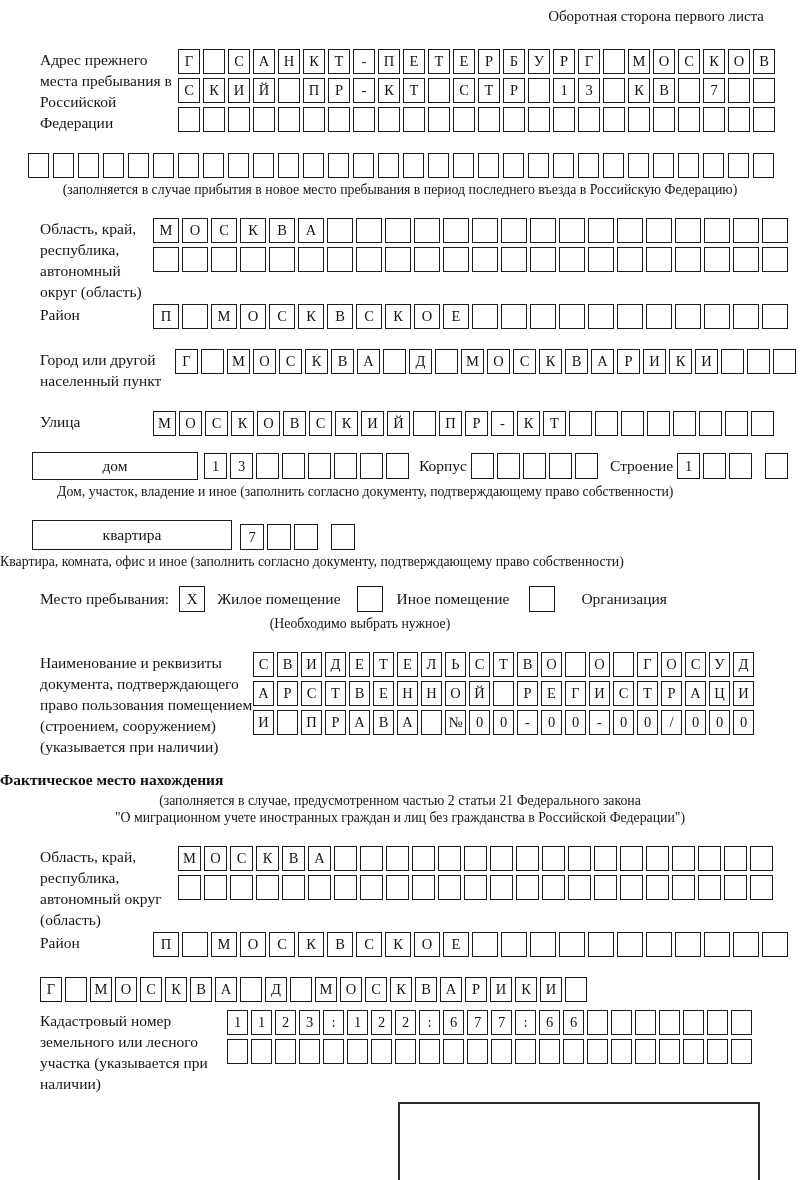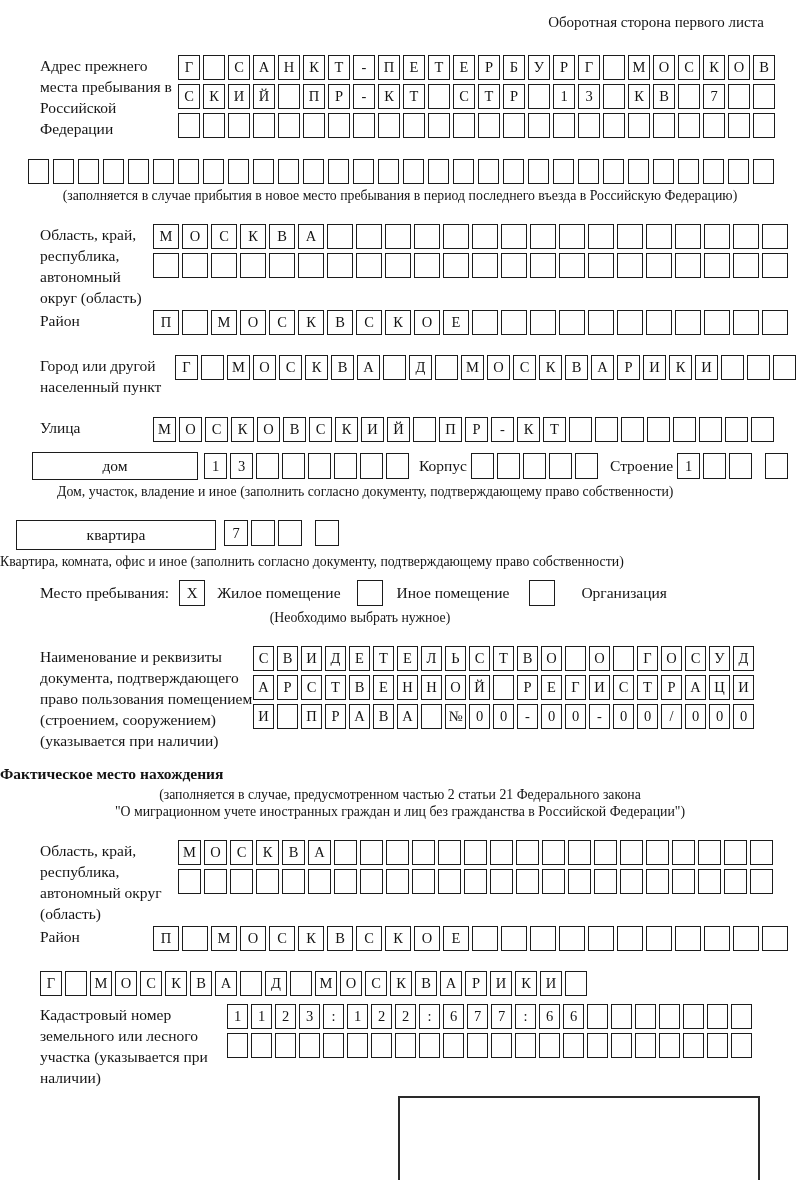--- a/index.html
+++ b/index.html
@@ -1,36 +1,36 @@
 <!DOCTYPE html>
 <html><head>
 <meta charset="utf-8">
 <style>
   html,body{margin:0;padding:0;background:#fff;}
   body{width:800px;height:1180px;font-family:"Liberation Serif",serif;color:#141414;overflow:hidden;}
   .page{position:relative;width:800px;height:1180px;}
-  .corner{text-align:right;padding:14px 36px 0 0;font-size:15px;}
+  .corner{text-align:right;padding:8px 36px 0 0;font-size:15px;}
   .frow{display:flex;align-items:flex-start;padding-left:40px;box-sizing:border-box;}
   .label{font-size:15.5px;line-height:21px;flex:0 0 auto;}
   .lw113{width:113px}.lw135{width:135px}.lw138{width:138px}.lw191{width:191px}.lw187{width:187px}.lw210{width:213px}
   .cells{display:flex;gap:3px;}
   .cellcol{display:flex;flex-direction:column;gap:4px;}
   .cell{width:var(--cw,22px);height:25px;border:1.6px solid #1c1c1c;box-sizing:border-box;
         display:flex;align-items:center;justify-content:center;font-size:14.5px;flex:0 0 auto;background:#fff;}
   .h26 .cell{height:26px}
   .cw21{--cw:21px}.cw22{--cw:22px}.cw23{--cw:23px}.cw24{--cw:24px}.cw26{--cw:26px}
   .gap-last .cell:last-child{margin-left:10px;}
   .note{font-size:13.8px;text-align:center;margin-top:4px;}
   .h2title{font-size:16.5px;font-weight:bold;text-align:center;margin-top:9px;}
   .h3title{font-size:15.5px;font-weight:bold;margin-top:14px;}
   .widebox{height:28px;border:1.6px solid #1c1c1c;box-sizing:border-box;display:flex;align-items:center;justify-content:center;font-size:15.5px;}
   .inline-lbl{font-size:15.5px;line-height:26px;}
   .chkbox{width:26px;height:26px;border:1.6px solid #1c1c1c;box-sizing:border-box;display:flex;align-items:center;justify-content:center;font-size:15px;flex:0 0 auto;}
   .stamp-box{margin:8px 0 0 398px;width:362px;height:176px;border:2px solid #2a2a2a;box-sizing:border-box;}
-  .mt2{margin-top:2px}.mt4{margin-top:20px}.mt6{margin-top:10px}.mt8{margin-top:8px}
+  .mt2{margin-top:2px}.mt4{margin-top:20px}.mt6{margin-top:16px}.mt8{margin-top:8px}
 </style>
 </head>
 <body>
 
 <div class="page">
 
   <div class="corner">Оборотная сторона первого листа</div>
 
   <div class="frow" style="margin-top:24px">
     <div class="label" style="width:138px">Адрес прежнего места пребывания в Российской Федерации</div>
@@ -315,21 +315,21 @@
     <div class="inline-lbl" style="margin-left:12px">Строение</div>
     <div class="cells cw23 h26 gap-last" style="margin-left:4px">
         <div class="cell">1</div>
         <div class="cell"></div>
         <div class="cell"></div>
         <div class="cell"></div>
       </div>
   </div>
   <div class="note" style="text-align:left;padding-left:57px">Дом, участок, владение и иное (заполнить согласно документу, подтверждающему право собственности)</div>
 
-  <div class="frow mt4" style="padding-left:16px;align-items:flex-start">
+  <div class="frow mt4" style="padding-left:32px;align-items:flex-end">
     <div class="widebox" style="width:200px;height:30px">квартира</div>
     <div class="cells cw24 h26 gap-last" style="margin-left:8px">
         <div class="cell">7</div>
         <div class="cell"></div>
         <div class="cell"></div>
         <div class="cell"></div>
       </div>
   </div>
   <div class="note" style="text-align:left;">Квартира, комната, офис и иное (заполнить согласно документу, подтверждающему право собственности)</div>
 

